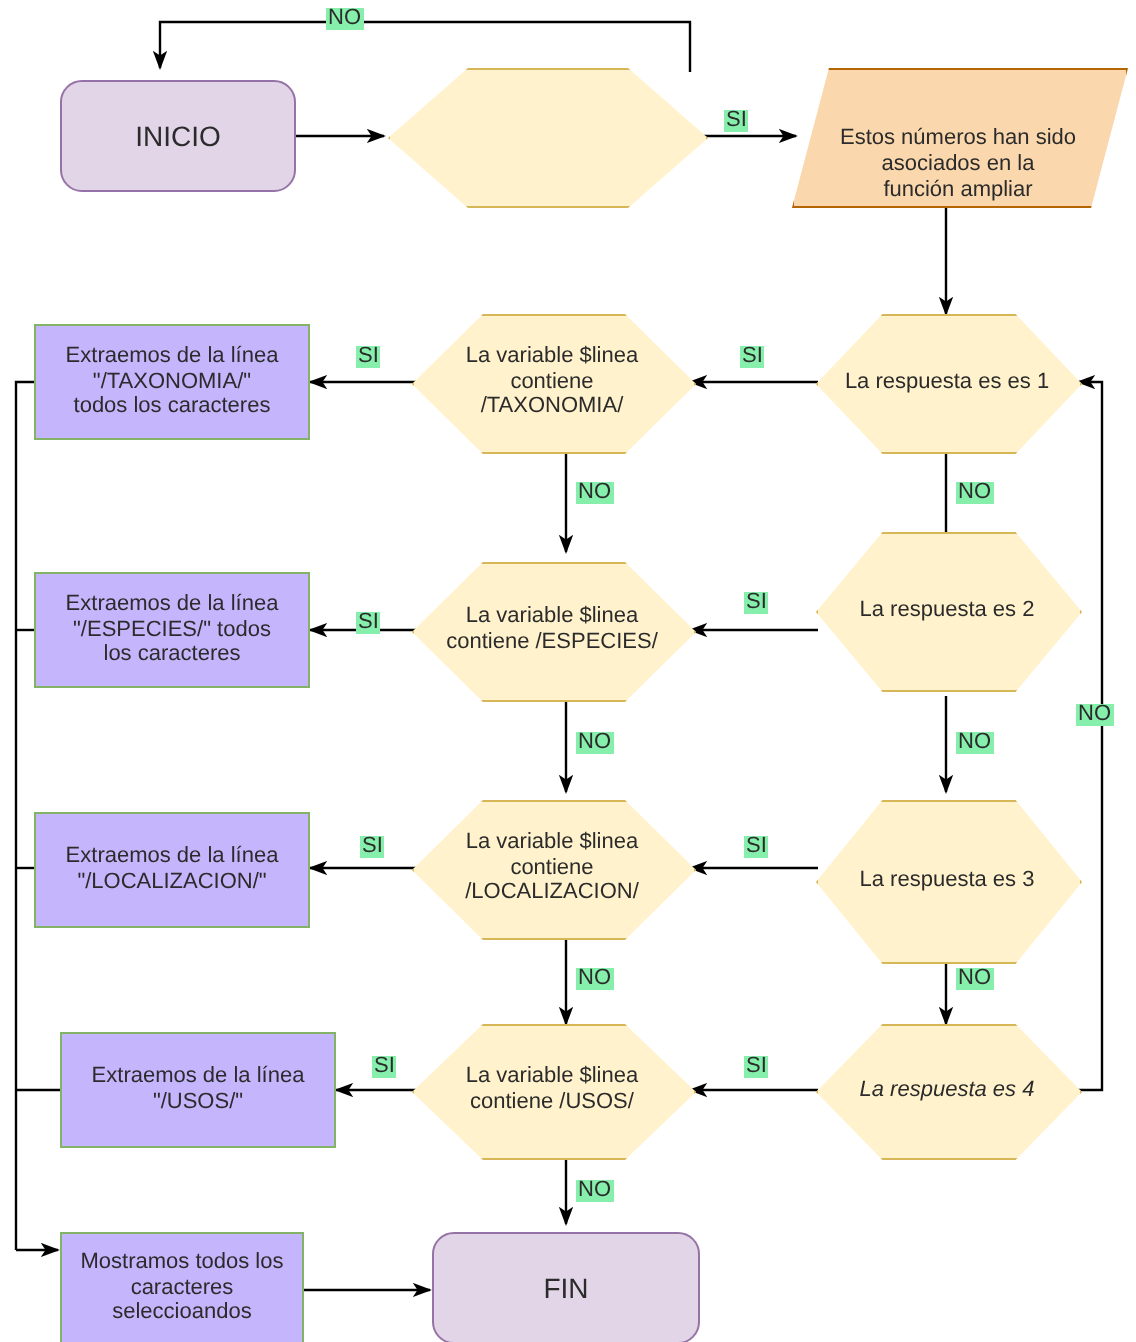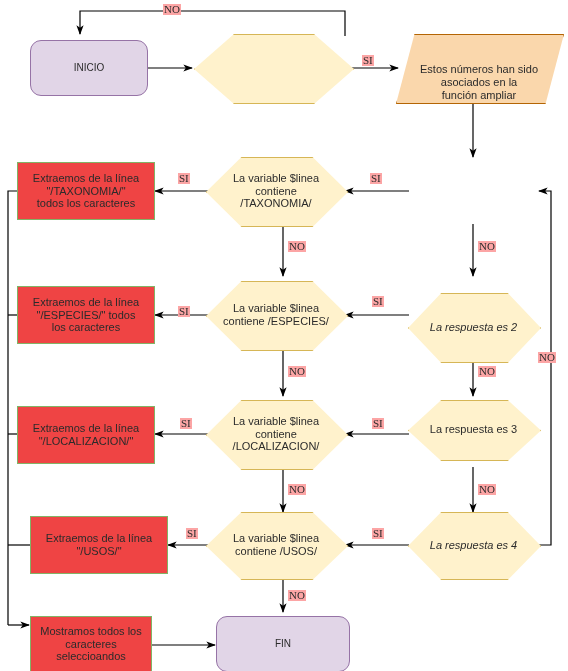--- a/index.html
+++ b/index.html
@@ -4,37 +4,37 @@
 <style>
   html,body{margin:0;padding:0;background:#ffffff;}
   body{width:568px;height:671px;font-family:"Liberation Sans",sans-serif;}
   #canvas{position:relative;width:568px;height:671px;overflow:hidden;background:#fff;}
   svg.edges{position:absolute;left:0;top:0;width:568px;height:671px;pointer-events:none;}
 
   .node{position:absolute;box-sizing:border-box;display:flex;align-items:center;
         justify-content:center;text-align:center;color:#2b2b2b;line-height:1.18;}
   .node .txt{display:block;padding:0 3px;white-space:pre-line;}
 
-  .terminal{background:#e1d5e7;border:1px solid #9673a6;border-radius:11px;font-size:10px;}
-  .process{background:#ef4444;border:1px solid #82b366;font-size:11px;}
+  .terminal{background:#e1d5e7;border:1px solid #9673a6;border-radius:11px;font-size:14px;}
+  .process{background:#c4b5fd;border:1px solid #82b366;font-size:11px;}
 
   .hex{background:transparent;border:none;font-size:11px;}
   .hex .hexbg{position:absolute;left:0;top:0;width:100%;height:100%;
                background:#ffe6cc;background:#fff2cc;border:1px solid #d6b656;
                clip-path:polygon(25% 0%,75% 0%,100% 50%,75% 100%,25% 100%,0% 50%);}
   .hex .txt{position:relative;z-index:2;}
 
   .para{background:transparent;border:none;font-size:11px;align-items:flex-end;}
   .para .parabg{position:absolute;left:0;top:0;width:100%;height:100%;
                 background:#fad7ac;border:1px solid #b46504;
                 clip-path:polygon(11% 0%,100% 0%,89% 100%,0% 100%);}
   .para .txt{position:relative;z-index:2;}
 
-  .edge-label{position:absolute;font-size:11px;color:#2b2b2b;background:#fca5a5;
-              padding:0 1px;line-height:1;font-family:Liberation Serif, serif;}
+  .edge-label{position:absolute;font-size:11px;color:#2b2b2b;background:#86efac;
+              padding:0 1px;line-height:1;}
 </style>
 </head>
 <body>
 
 <div id="canvas">
 
   <svg class="edges" viewBox="0 0 568 671" xmlns="http://www.w3.org/2000/svg">
     <defs>
       <marker id="ah" markerWidth="9" markerHeight="9" refX="7.2" refY="3" orient="auto" markerUnits="strokeWidth">
         <path d="M0,0 L8,3 L0,6 L2,3 z" fill="#000"></path>
@@ -111,47 +111,51 @@
     <span class="txt">Extraemos de la línea
 "/TAXONOMIA/"
 todos los caracteres</span>
   </div>
   <div class="node hex" style="left:206px;top:157px;width:140px;height:68px;">
     <span class="hexbg"></span>
     <span class="txt">La variable $linea
 contiene
 /TAXONOMIA/</span>
   </div>
+  <div class="node hex" style="left:408px;top:157px;width:131px;height:68px;">
+    <span class="hexbg"></span>
+    <span class="txt">La respuesta es es 1</span>
+  </div>
 
   <div class="node process" style="left:17px;top:286px;width:138px;height:58px;">
     <span class="txt">Extraemos de la línea
 "/ESPECIES/" todos
 los caracteres</span>
   </div>
   <div class="node hex" style="left:206px;top:281px;width:140px;height:68px;">
     <span class="hexbg"></span>
     <span class="txt">La variable $linea
 contiene /ESPECIES/</span>
   </div>
-  <div class="node hex" style="left:408px;top:293px;width:131px;height:68px;font-style:italic;">
+  <div class="node hex" style="left:408px;top:266px;width:131px;height:78px;">
     <span class="hexbg"></span>
     <span class="txt">La respuesta es 2</span>
   </div>
 
   <div class="node process" style="left:17px;top:406px;width:138px;height:58px;">
     <span class="txt">Extraemos de la línea
 "/LOCALIZACION/"</span>
   </div>
   <div class="node hex" style="left:206px;top:400px;width:140px;height:68px;">
     <span class="hexbg"></span>
     <span class="txt">La variable $linea
 contiene
 /LOCALIZACION/</span>
   </div>
-  <div class="node hex" style="left:408px;top:400px;width:131px;height:59px;justify-content:center;">
+  <div class="node hex" style="left:408px;top:400px;width:131px;height:80px;justify-content:center;">
     <span class="hexbg"></span>
     <span class="txt">La respuesta es 3</span>
   </div>
 
   <div class="node process" style="left:30px;top:516px;width:138px;height:58px;">
     <span class="txt">Extraemos de la línea
 "/USOS/"</span>
   </div>
   <div class="node hex" style="left:206px;top:512px;width:140px;height:66px;">
     <span class="hexbg"></span>

